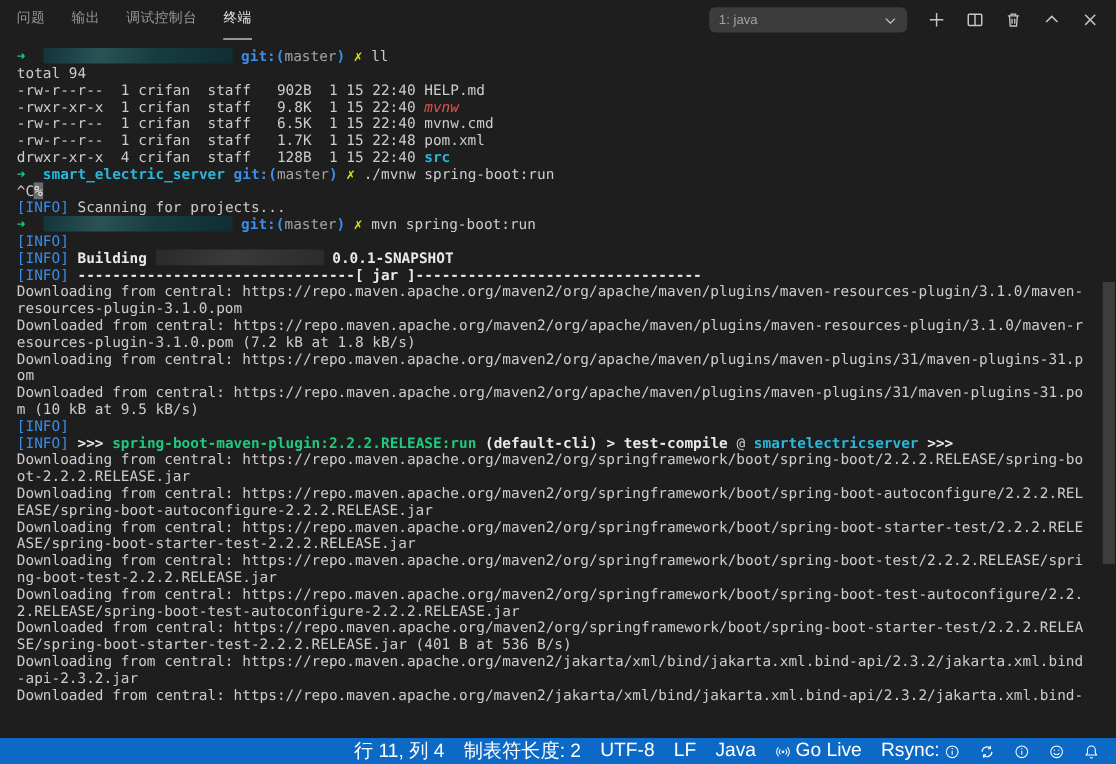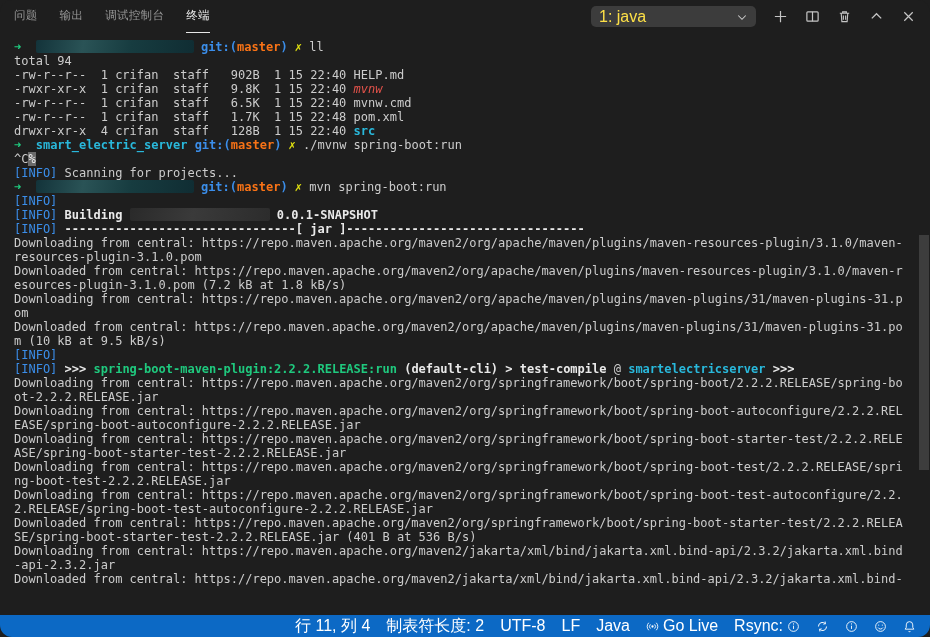--- a/index.html
+++ b/index.html
@@ -1,44 +1,44 @@
 <!DOCTYPE html>
 <html><head>
 <meta charset="utf-8">
 <style>
   * { margin:0; padding:0; box-sizing:border-box; }
   html,body { background:#1e1e1e; }
   .app { position:relative; width:930px; height:637px; background:#1e1e1e; overflow:hidden;
-         font-family:"Liberation Sans", sans-serif;border-radius:12px; }
+         font-family:"Liberation Sans", sans-serif; }
 
   
   .panel-header { position:absolute; top:0; left:0; right:0; height:33px;
     display:flex; align-items:center; justify-content:space-between; padding:0 14px; }
   .tabs { display:flex; height:100%; }
   .tab { color:#969696; font-size:11.5px; line-height:31px; height:100%;
          margin-right:22px; cursor:pointer; border-bottom:1px solid transparent; letter-spacing:.3px; }
   .tab.active { color:#e7e7e7; border-bottom:1px solid #e7e7e7; }
   .header-right { display:flex; align-items:center; gap:16px; }
   .term-select { width:165px; height:21px; background:#3c3c3c; border-radius:5px;
     display:flex; align-items:center; justify-content:space-between; padding:0 8px;
-    color:#fde047; font-size:16px; cursor:pointer; }
+    color:#a3a3a3; font-size:11px; cursor:pointer; }
   .icon-btn { width:16px; height:16px; display:flex; align-items:center; justify-content:center;
     color:#c5c5c5; cursor:pointer; background:none; border:none; padding:0; }
   .icon-btn svg, .term-select svg { display:block; }
 
   
   .terminal { position:absolute; top:33px; left:0; right:0; height:582px;
     padding:7px 0 0 14px; font-family:"DejaVu Sans Mono", monospace;
     font-size:12px; line-height:14px; color:#cccccc; cursor:text; }
   .trow { height:14px; white-space:pre; }
   .s-p  { color:#cccccc; }
   .s-b  { color:#3b8eea; }
   .s-bb { color:#3b8eea; font-weight:bold; }
   .s-r  { color:#e5534b;font-style:italic; }
-  .s-rb { color:#f97316; font-weight:bold; }
+  .s-rb { color:#a3a3a3; font-weight:normal; }
   .s-gb { color:#1fc97e; font-weight:bold; }
   .s-yb { color:#e2e210; font-weight:bold; }
   .s-cb { color:#29b8db; font-weight:bold;margin-top:40px; }
   .s-bw { color:#e9e9e9; font-weight:bold; }
   .s-inv{ background:#6b6b6b; color:#f0f0f0; }
   .redact { display:inline-block; height:13px; vertical-align:-2px; border-radius:2px; }
   .redact-teal { background:linear-gradient(100deg,#13333a,#2a5356 30%,#173c40 60%,#102d33); }
   .redact-gray { background:linear-gradient(100deg,#2a2a2a,#3a3a3a 45%,#2c2c2c); }
   .scrollbar { position:absolute; top:235px; right:1px; width:10px; height:235px;
     background:#4e4e4e; opacity:.65; cursor:pointer; }

